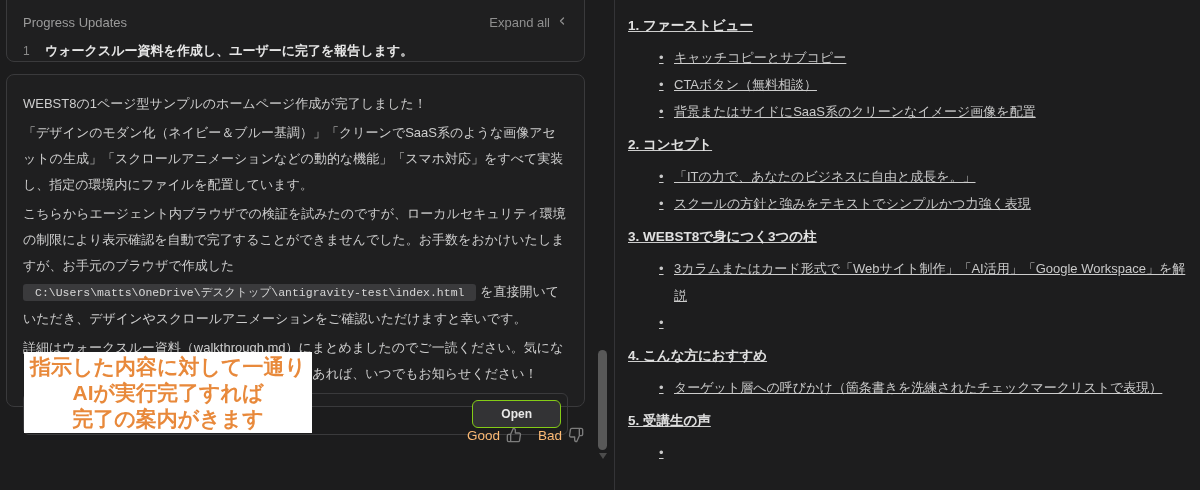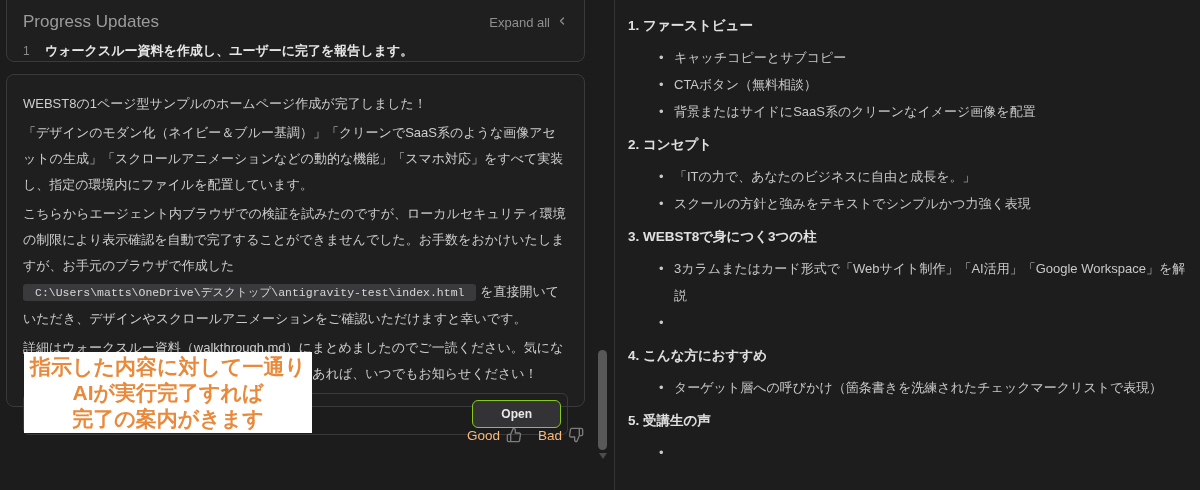--- a/index.html
+++ b/index.html
@@ -11,21 +11,21 @@
     position:relative;
   }
   .left-panel { position:absolute; left:0; top:0; width:614px; height:490px; }
 
   .card {
     position:absolute; left:6px; width:579px;
     background:#1f1f20; border:1px solid #3a3a3c; border-radius:8px;
   }
   .progress-card { top:-10px; height:72px; padding:22px 16px 0 16px; }
   .progress-header { display:flex; align-items:center; justify-content:space-between; height:18px; }
-  .progress-title { color:#9b9b9b; font-size:17px; }
+  .progress-title { color:#9b9b9b; font-size:13px; }
   .expand-all { display:flex; align-items:flex-start; gap:6px; color:#8f8f8f; font-size:13px; cursor:pointer; }
   .expand-all svg { stroke:#8f8f8f; }
   .step-row { display:flex; align-items:flex-start; margin-top:12px; }
   .step-number { color:#8a8a8a; font-size:12px; width:22px; flex:none; padding-top:1px; }
   .step-text { color:#e6e6e6; font-size:13px; font-weight:bold; line-height:16px; }
 
   .message-card { top:74px; height:333px; padding:16px 16px 8px 16px; }
   .message-card p { font-size:13px; line-height:26px; color:#cdcdcd; margin-bottom:3px; }
   .inline-code {
     font-family:"Liberation Mono","DejaVu Sans Mono",monospace;
@@ -65,21 +65,21 @@
     background:#585858; border-radius:4.5px;
   }
   .scrollbar-arrow {
     position:absolute; left:599px; top:453px; width:0; height:0;
     border-left:4.5px solid transparent; border-right:4.5px solid transparent;
     border-top:6px solid #4c4c4c;
   }
 
   .panel-divider { position:absolute; left:614px; top:0; width:1px; height:490px; background:#343437; }
 
-  .right-panel { position:absolute; left:615px; top:0; width:585px; height:490px; padding:16px 10px 16px 13px; background:#1d1d1e; }
+  .right-panel { position:absolute; left:615px; top:0; width:585px; height:490px; padding:16px 10px 16px 13px; background:#1d1d1e;text-decoration:underline; }
   .doc-heading { font-size:13.5px; font-weight:bold; color:#e0e0e0; line-height:20px; margin-bottom:8px; }
   .doc-bullets { list-style:none; margin:0 0 10px 0; padding-left:31px; }
   .doc-bullets li { font-size:13px; color:#c8c8c8; line-height:27px; display:flex; }
   .bullet-dot { color:#c8c8c8; width:15px; flex:none; }
 </style>
 </head>
 <body>
 
 <div class="left-panel">
 

